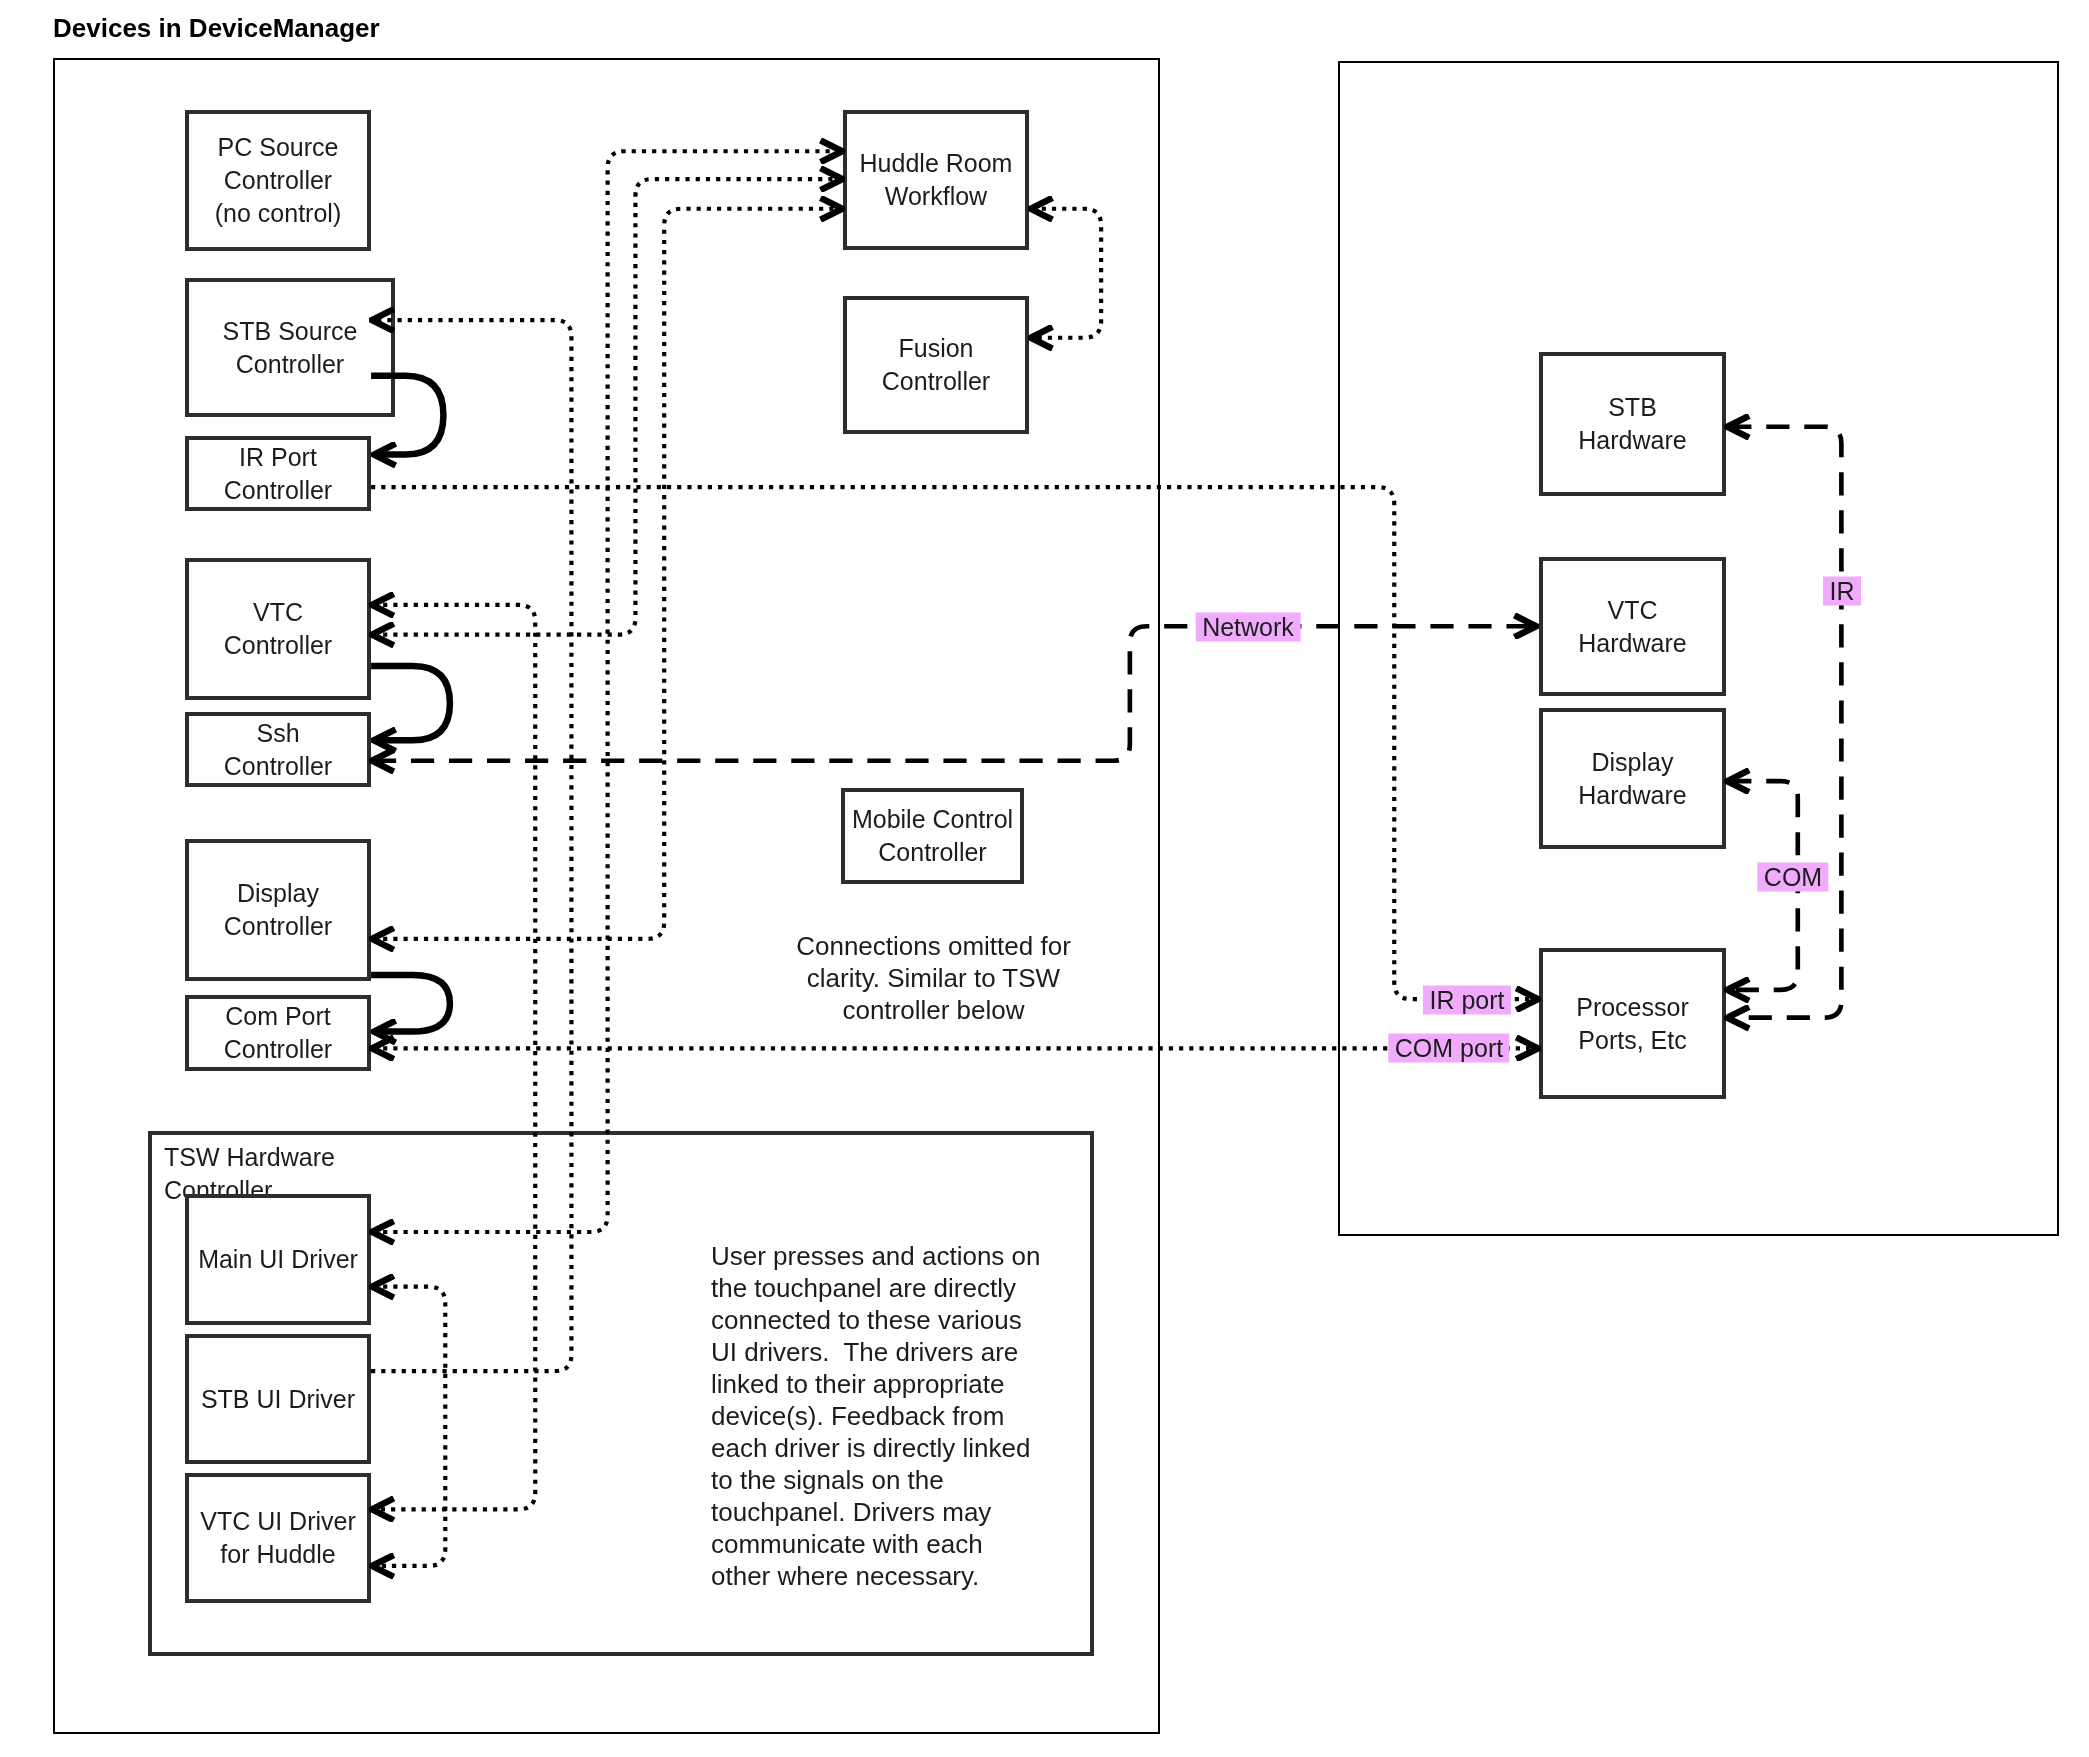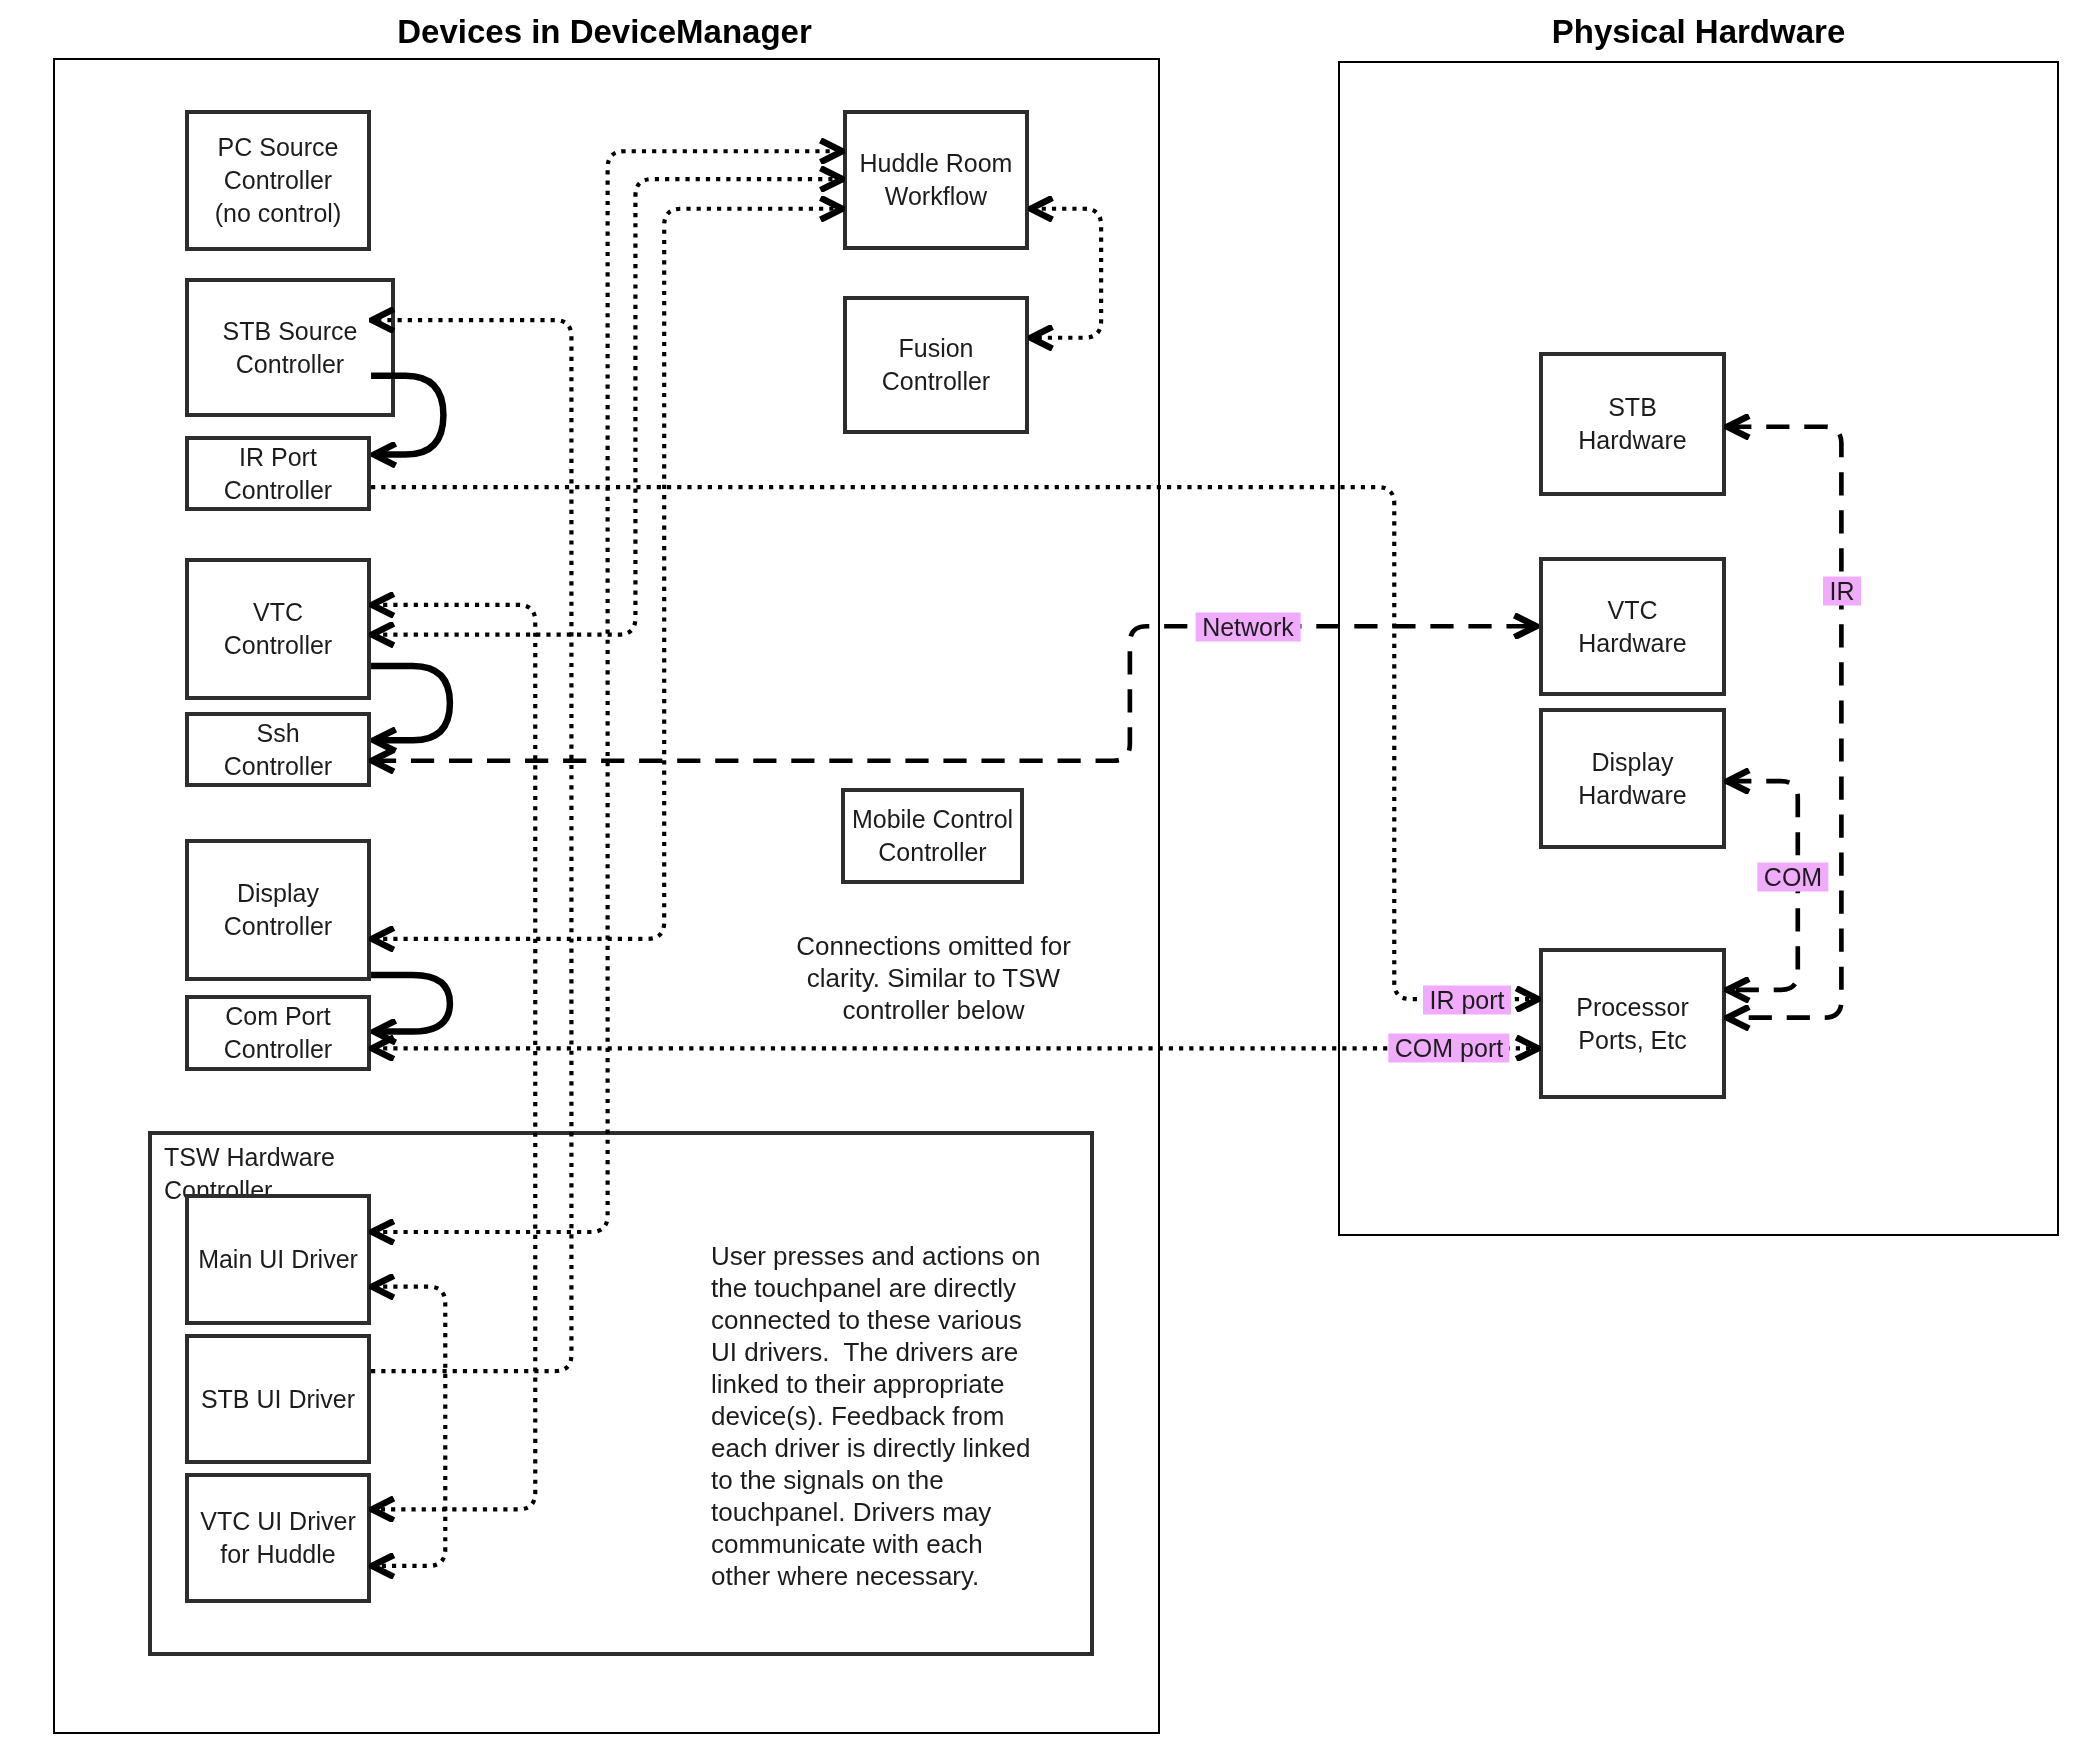--- a/index.html
+++ b/index.html
@@ -2,21 +2,21 @@
 <html style="font-size:15px"><head>
 <meta charset="utf-8">
 <style>
   html,body { margin:0; padding:0; background:#ffffff; }
   #canvas {
     position:relative; width:2090px; height:1758px; background:#ffffff;
     font-family:"Liberation Sans","DejaVu Sans",sans-serif; color:#1c1c1c; overflow:hidden;
   }
   .frame { position:absolute; border:2.8px solid #000; box-sizing:border-box; background:transparent; z-index:1; }
   .frame.thick { border-width:4.6px; border-color:#2d2d2d; }
-  .title { position:absolute; font-weight:bold; font-size:33px; text-align:center; color:#000; z-index:2; }
+  .title { position:absolute; font-weight:bold; font-size:26px; color:#000; z-index:2; }
   .box {
     position:absolute; background:#fff; border:4.6px solid #2d2d2d; box-sizing:border-box;
     display:flex; align-items:center; justify-content:center; text-align:center;
     font-size:25px; line-height:33px; white-space:pre-line; z-index:3;
   }
   .freelabel { position:absolute; font-size:25px; line-height:33px; white-space:pre-line; z-index:3; }
   .note { position:absolute; font-size:26px; line-height:32px; white-space:pre-wrap; z-index:3; }
   .note.center { text-align:center; }
   #wires { position:absolute; left:0; top:0; z-index:5; }
   #wires path { fill:none; stroke:#000; }
@@ -27,21 +27,20 @@
     position:absolute; transform:translate(-50%,-50%); background:#f0abfc; padding:0 6.5px;
     font-size:25px; white-space:nowrap; z-index:6;
   }
 </style>
 </head>
 <body>
 
 <div id="canvas">
 
   <div class="title" style="left:53px; top:13px; width:1103px;">Devices in DeviceManager</div>
-  <div class="title" style="left:1338px; top:13px; width:721px;">Physical Hardware</div>
 
   <div class="frame" style="left:53px; top:58px; width:1107px; height:1676px;"></div>
   <div class="frame" style="left:1338px; top:61px; width:721px; height:1175px;"></div>
   <div class="frame thick" style="left:148px; top:1131px; width:946px; height:525px;"></div>
 
   <div class="box" style="left:185px; top:110px; width:186px; height:141px;">PC Source
 Controller
 (no control)</div>
   <div class="box" style="left:185px; top:278px; width:210px; height:139px;text-align:center;">STB Source
 Controller</div>

